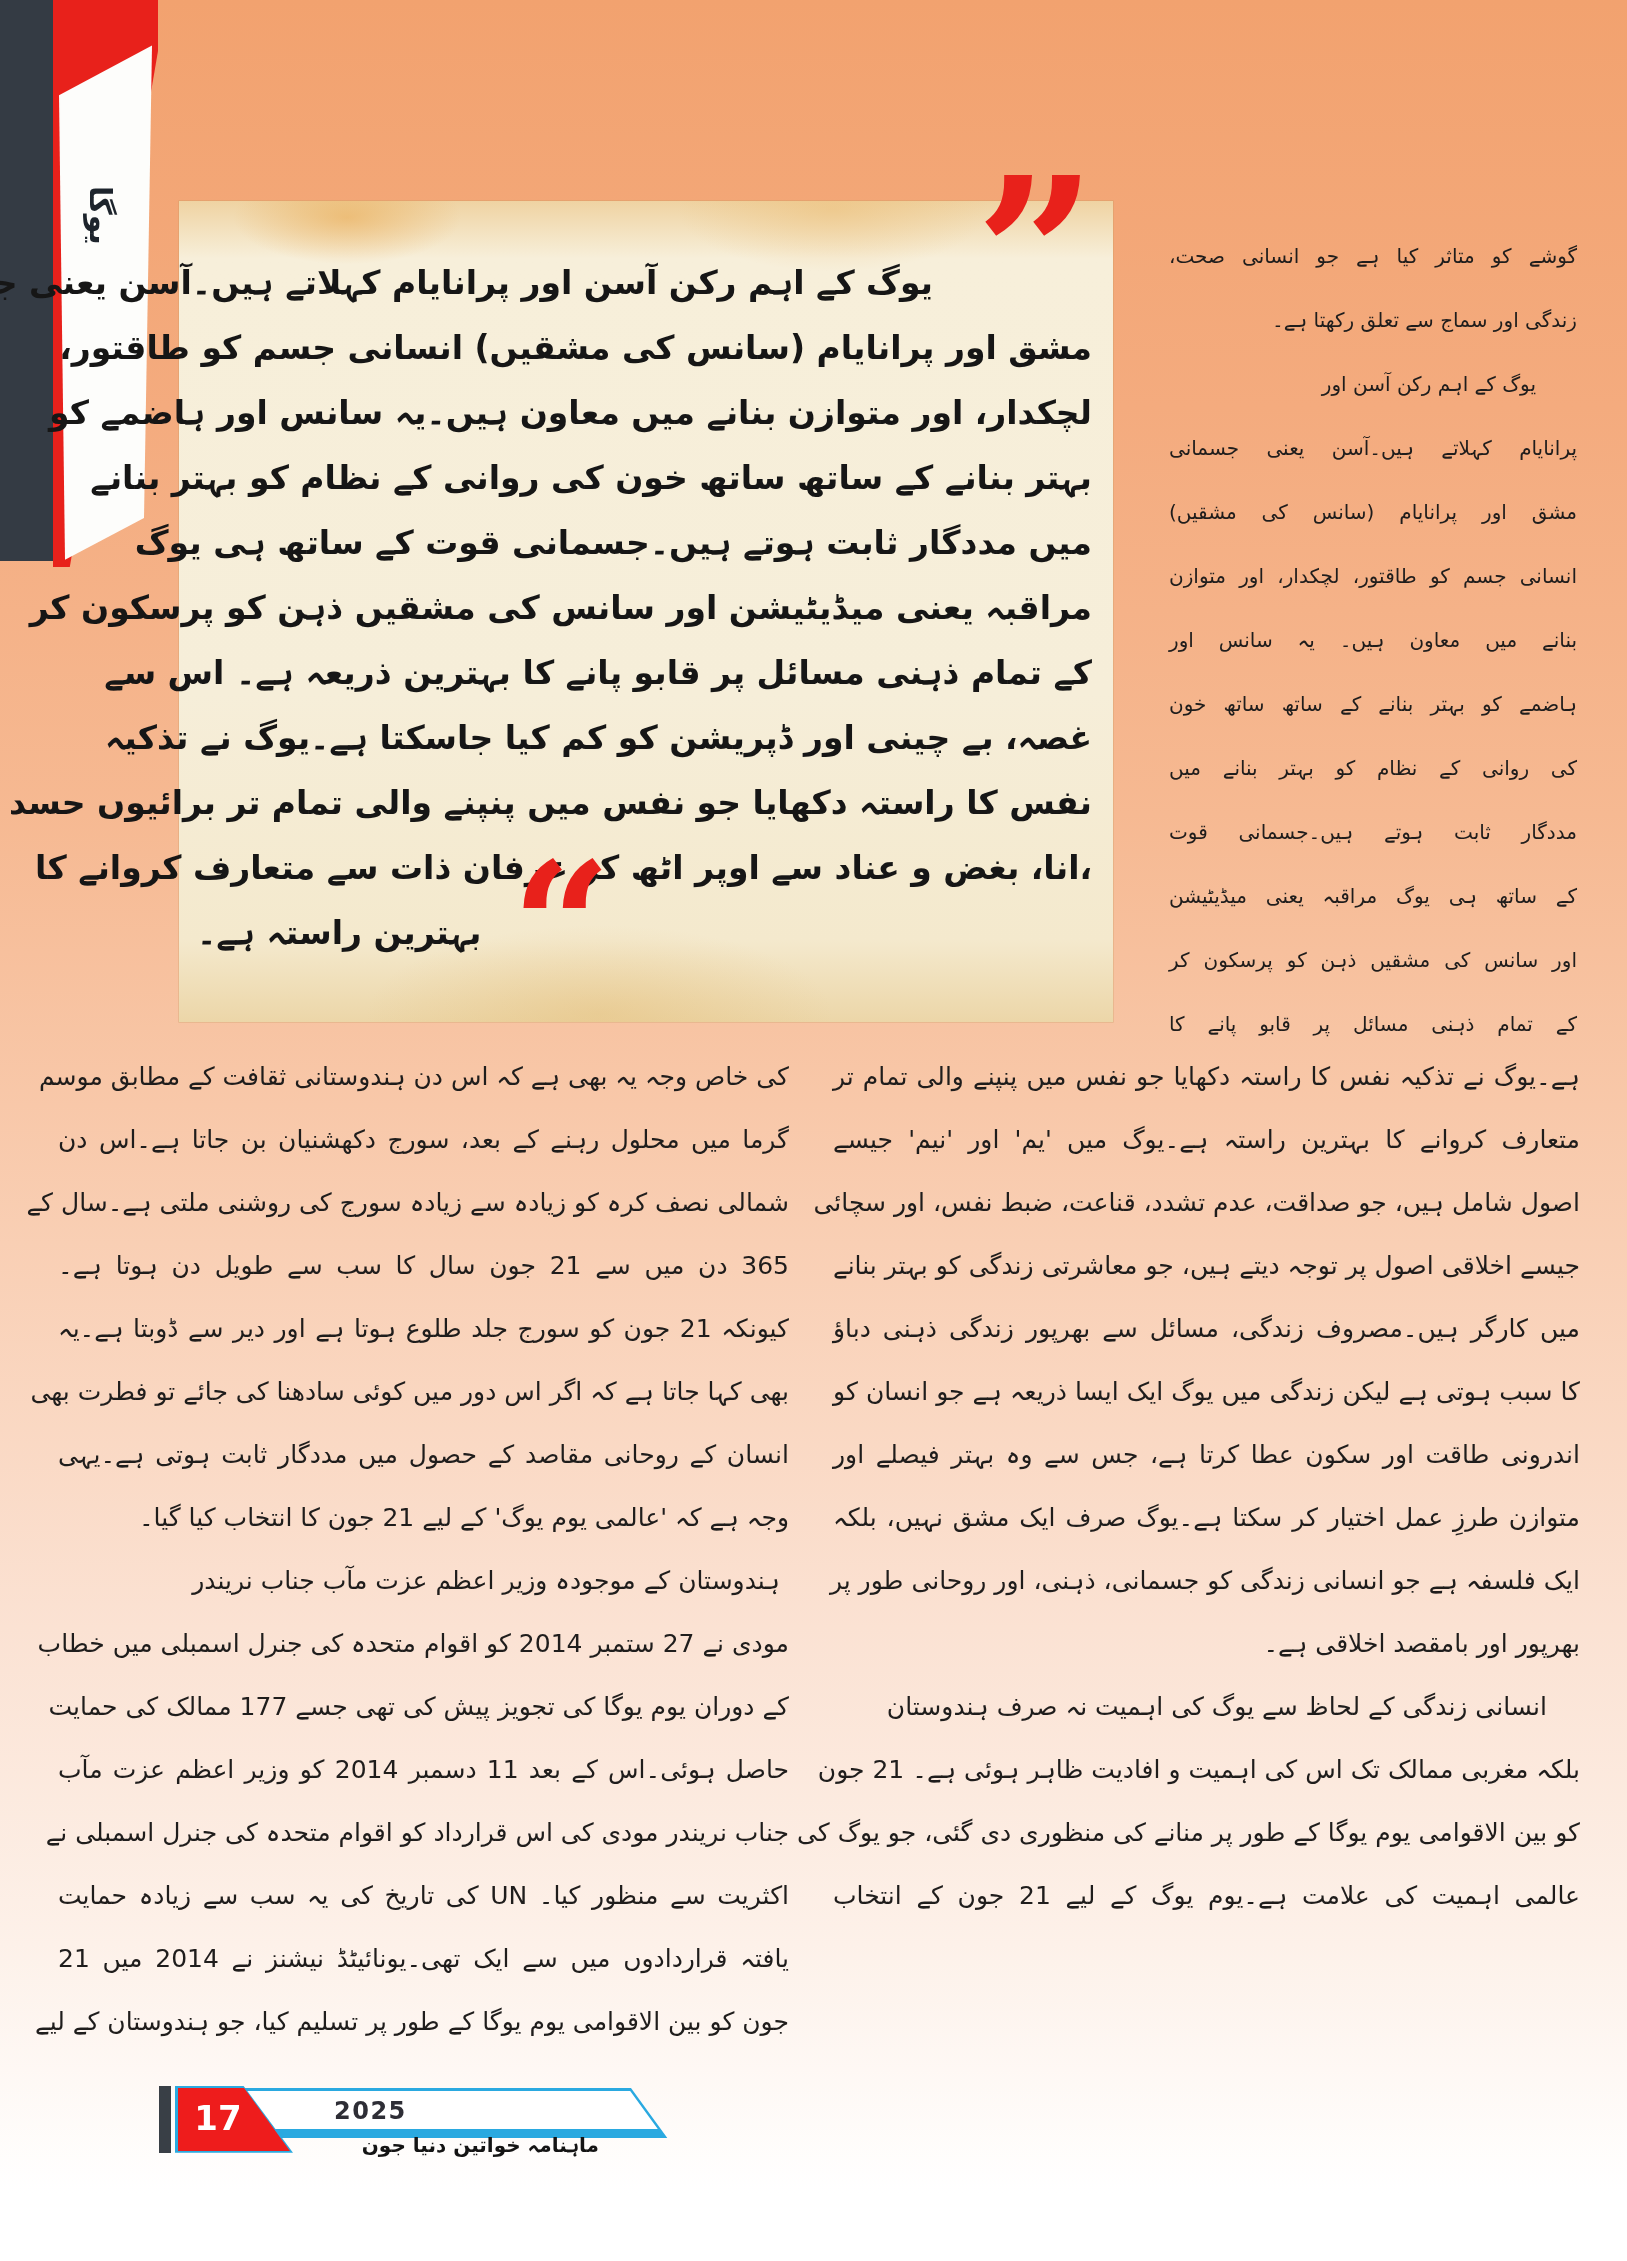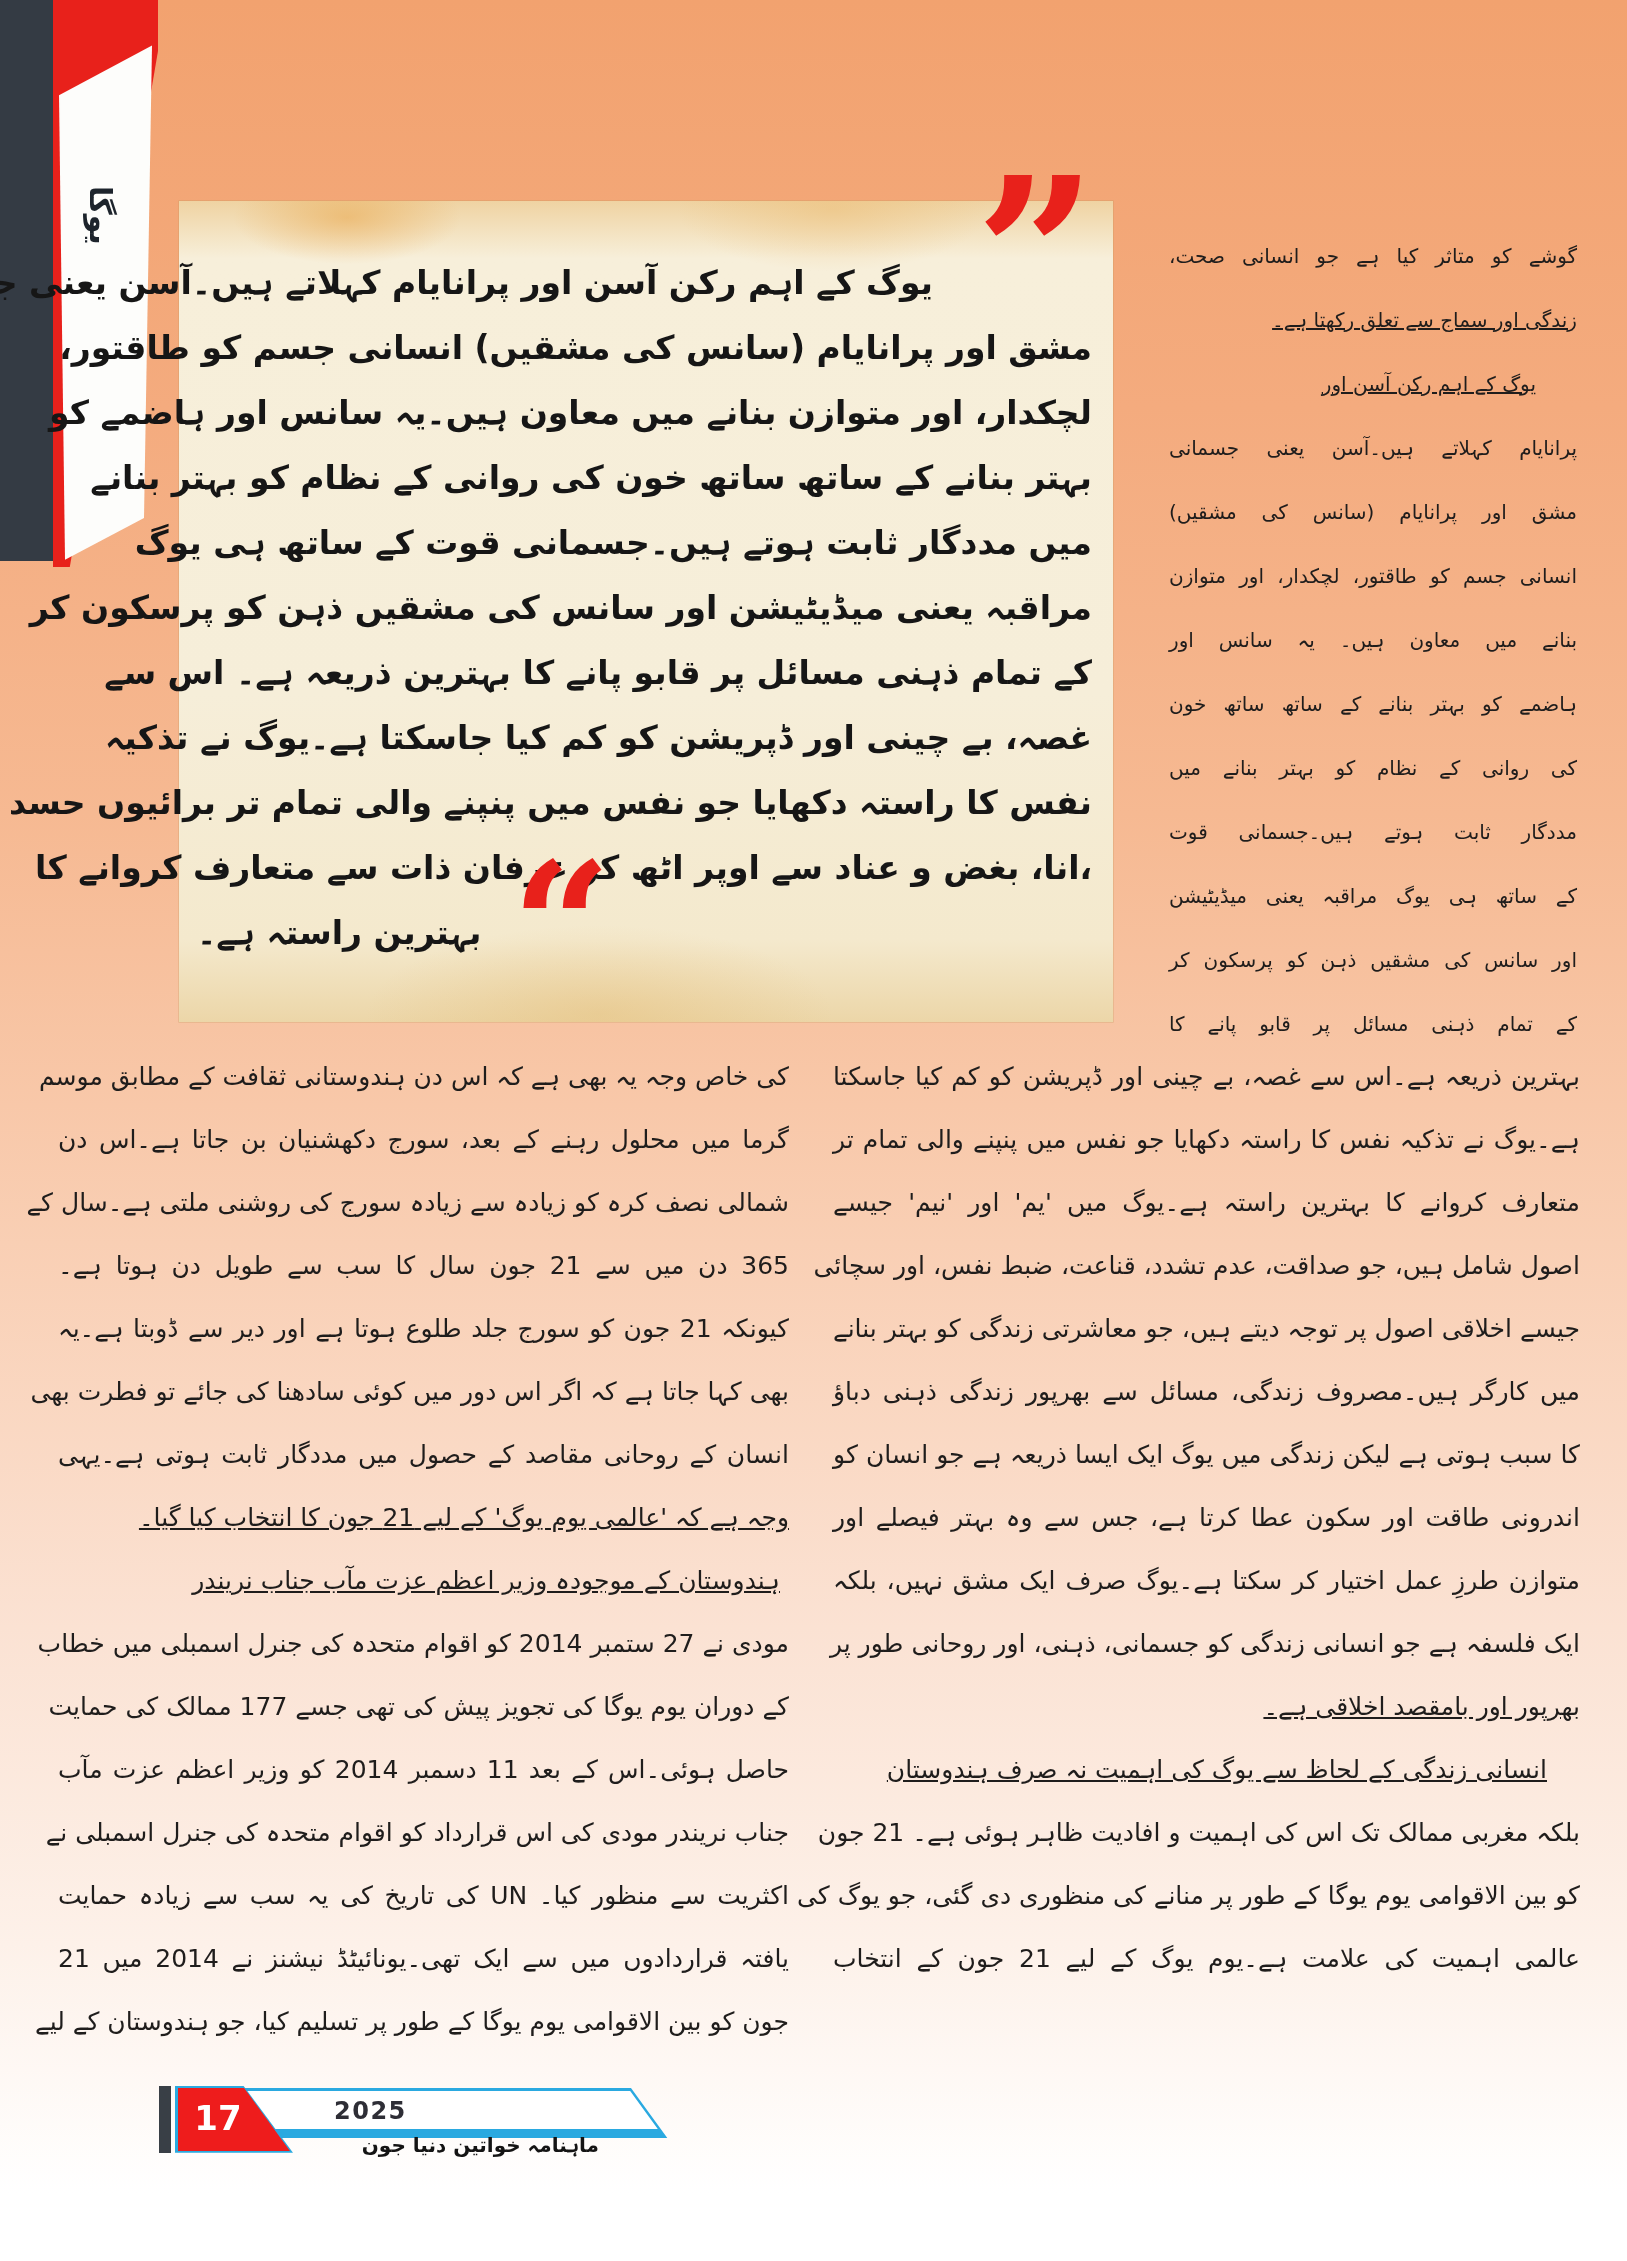--- a/index.html
+++ b/index.html
@@ -29,21 +29,21 @@
     font-size:211px;line-height:1;color:#e8211b;font-weight:bold;}
   .q-lines{position:absolute;left:18px;right:21px;top:49px;direction:rtl;overflow:visible;
     font-size:33px;font-weight:bold;color:#161616;--lh:65px;}
   .q-lines .tline{letter-spacing:0.4px;}
   .q-close{font-family:"DejaVu Serif",serif;font-size:174px;line-height:0;color:#e8211b;
     font-weight:bold;vertical-align:-44px;margin:0 70px 0 30px;}
 
   
   .tline{height:var(--lh);line-height:var(--lh);white-space:nowrap;
     text-align:justify;text-align-last:justify;}
-  .tline.ragged{text-align:center;text-align-last:right;text-decoration:underline;}
+  .tline.ragged{text-align:center;text-align-last:right;}
   .tline.ragged-left{text-align:left;text-align-last:left;}
 
   
   .col{position:absolute;direction:rtl;color:#1f1d1c;overflow:visible;}
   .col-side{left:1169px;top:224px;width:408px;--lh:64px;font-size:20px;}
   .col-left{left:58px;top:1045px;width:731px;--lh:63px;font-size:25px;}
   .col-right{left:833px;top:1045px;width:747px;--lh:63px;font-size:25px;}
 
   
   .footer{position:absolute;left:0;top:2079px;width:814px;height:81px;}
@@ -99,21 +99,20 @@
       <div class="tline" data-interactable="false"><span>بنانے میں معاون ہیں۔ یہ سانس اور</span></div>
       <div class="tline" data-interactable="false"><span>ہاضمے کو بہتر بنانے کے ساتھ ساتھ خون</span></div>
       <div class="tline" data-interactable="false"><span>کی روانی کے نظام کو بہتر بنانے میں</span></div>
       <div class="tline" data-interactable="false"><span>مددگار ثابت ہوتے ہیں۔جسمانی قوت</span></div>
       <div class="tline" data-interactable="false"><span>کے ساتھ ہی یوگ مراقبہ یعنی میڈیٹیشن</span></div>
       <div class="tline" data-interactable="false"><span>اور سانس کی مشقیں ذہن کو پرسکون کر</span></div>
       <div class="tline" data-interactable="false"><span>کے تمام ذہنی مسائل پر قابو پانے کا</span></div>
     </div>
 
   <div class="col col-right" data-interactable="false">
-      <div class="tline" data-interactable="false"><span>بہترین ذریعہ ہے۔اس سے غصہ، بے چینی اور ڈپریشن کو کم کیا جاسکتا</span></div>
       <div class="tline" data-interactable="false"><span>ہے۔یوگ نے تذکیہ نفس کا راستہ دکھایا جو نفس میں پنپنے والی تمام تر</span></div>
       <div class="tline" data-interactable="false"><span>متعارف کروانے کا بہترین راستہ ہے۔یوگ میں 'یم' اور 'نیم' جیسے</span></div>
       <div class="tline" data-interactable="false"><span>اصول شامل ہیں، جو صداقت، عدم تشدد، قناعت، ضبط نفس، اور سچائی</span></div>
       <div class="tline" data-interactable="false"><span>جیسے اخلاقی اصول پر توجہ دیتے ہیں، جو معاشرتی زندگی کو بہتر بنانے</span></div>
       <div class="tline" data-interactable="false"><span>میں کارگر ہیں۔مصروف زندگی، مسائل سے بھرپور زندگی ذہنی دباؤ</span></div>
       <div class="tline" data-interactable="false"><span>کا سبب ہوتی ہے لیکن زندگی میں یوگ ایک ایسا ذریعہ ہے جو انسان کو</span></div>
       <div class="tline" data-interactable="false"><span>اندرونی طاقت اور سکون عطا کرتا ہے، جس سے وہ بہتر فیصلے اور</span></div>
       <div class="tline" data-interactable="false"><span>متوازن طرزِ عمل اختیار کر سکتا ہے۔یوگ صرف ایک مشق نہیں، بلکہ</span></div>
       <div class="tline" data-interactable="false"><span>ایک فلسفہ ہے جو انسانی زندگی کو جسمانی، ذہنی، اور روحانی طور پر</span></div>
       <div class="tline ragged" data-interactable="false"><span>بھرپور اور بامقصد اخلاقی ہے۔</span></div>

